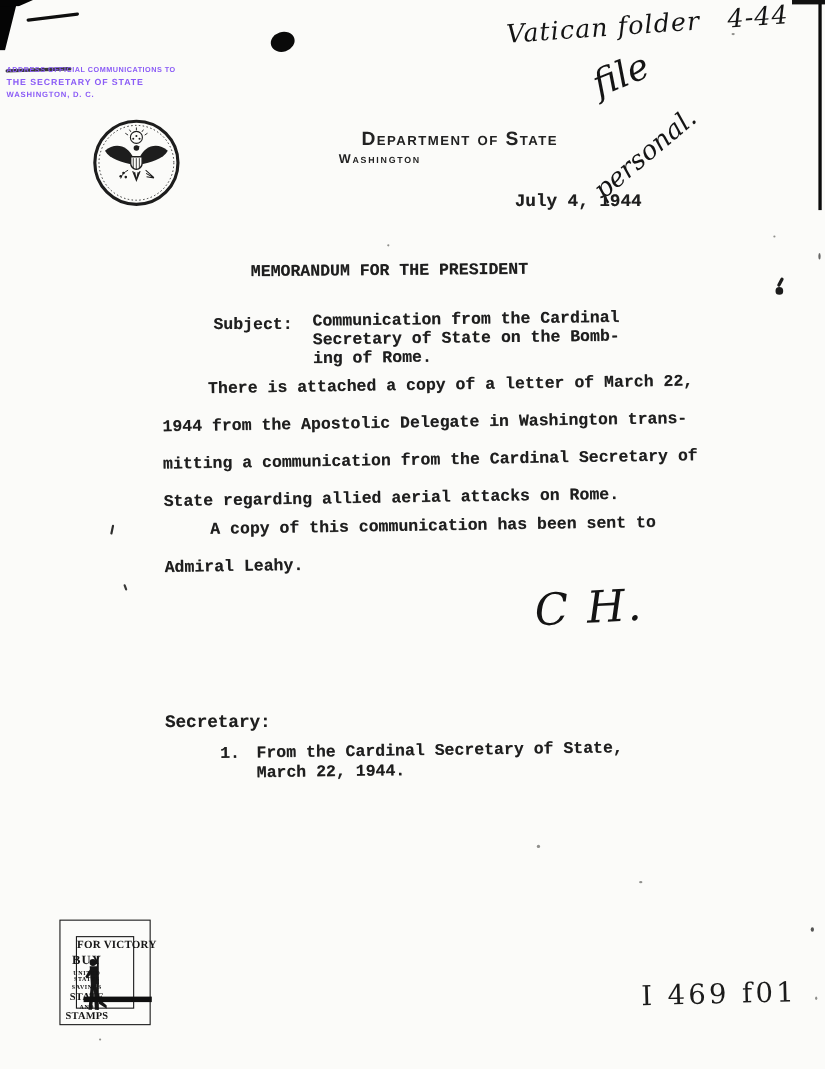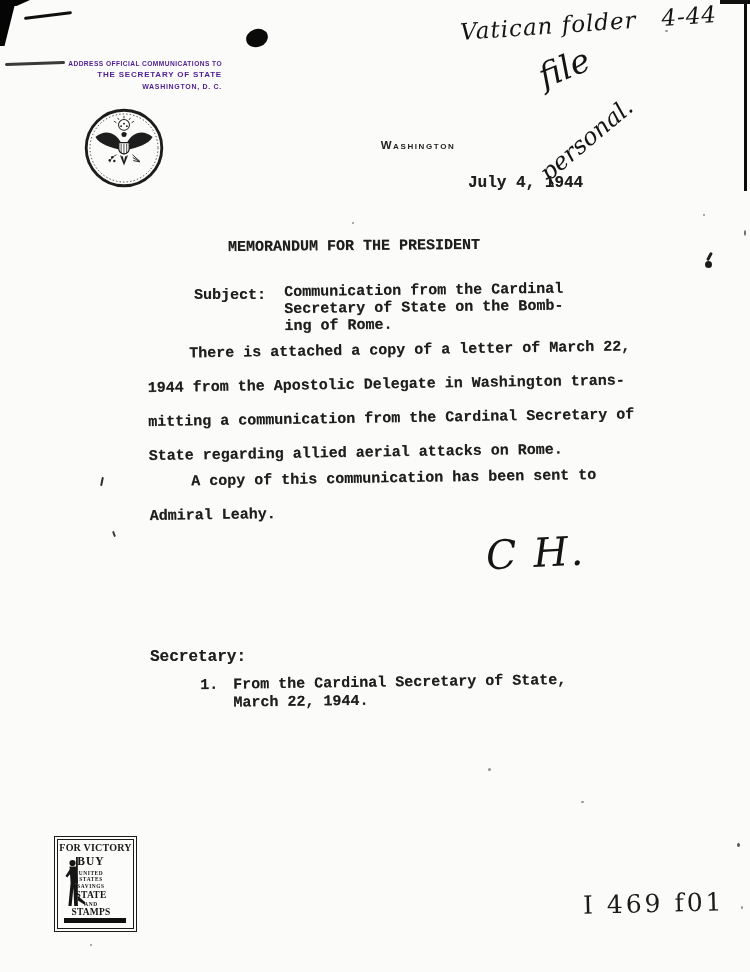--- a/index.html
+++ b/index.html
@@ -17,48 +17,48 @@
   }
   
   .hw{
     position:absolute;font-family:"DejaVu Serif",serif;font-style:italic;
     color:#141414;white-space:pre;
   }
   .hw-print{
     position:absolute;font-family:"DejaVu Serif",serif;color:#1b1b1b;white-space:pre;
   }
   
-  .addr{position:absolute;left:6px;top:58px;width:216px;text-align:right;
-        font-family:"Liberation Sans",sans-serif;font-weight:700;color:#4c1d95;}
+  .addr{position:absolute;left:6px;top:58px;width:216px;text-align:left;
+        font-family:"Liberation Sans",sans-serif;font-weight:700;color:#8b5cf6;}
   .addr .l1{font-size:6.6px;letter-spacing:.45px;line-height:11px;}
   .addr .l2{font-size:8px;letter-spacing:.8px;line-height:12px;}
   .addr .l3{font-size:7px;letter-spacing:.7px;line-height:12px;}
   .addr-dash{position:absolute;left:5px;top:62px;width:60px;height:3px;background:#3a3a3a;
              border-radius:2px;transform:rotate(-2deg);}
   .dept{position:absolute;left:308px;top:116px;width:220px;text-align:center;
         font-variant:small-caps;font-weight:600;font-size:17.5px;letter-spacing:1.3px;color:#222;}
-  .city{position:absolute;left:308px;top:139px;width:220px;text-align:center;
+  .city{position:absolute;left:308px;top:139px;width:220px;text-align:left;
         font-variant:small-caps;font-weight:600;font-size:11.5px;letter-spacing:1.6px;color:#222;}
   .seal{position:absolute;left:82px;top:106px;width:84px;height:84px;}
   
   .corner-wedge{position:absolute;left:0;top:0;width:16px;height:46px;background:#050505;
                 clip-path:polygon(0 0,100% 0,28% 100%,0 100%);}
   .corner-bar{position:absolute;left:0;top:0;width:30px;height:6px;background:#050505;
               clip-path:polygon(0 0,100% 0,55% 100%,0 100%);}
   .pen-dash{position:absolute;left:24px;top:14px;width:48px;height:3.4px;background:#0e0e0e;
             border-radius:3px;transform:rotate(-7deg);}
   .punch-dot{position:absolute;left:246px;top:29px;width:22px;height:18px;background:#0a0a0a;
              border-radius:50%;transform:rotate(-18deg);}
   .edge-line{position:absolute;left:744px;top:0;width:3px;height:191px;background:#0b0b0b;}
   .edge-top{position:absolute;left:720px;top:0;width:30px;height:4px;background:#111;}
   .speck{position:absolute;border-radius:50%;background:#8f8f8c;}
   .mark{position:absolute;background:#1c1c1c;border-radius:2px;}
   
   .stamp{position:absolute;left:54px;top:836px;width:83px;height:96px;
-         border:1.6px solid #1a1a1a;padding:2px;box-sizing:border-box;background:#fcfcfa;}
+         border:1.6px solid #1a1a1a;padding:14px;box-sizing:border-box;background:#fcfcfa;}
   .stamp-inner{border:1px solid #1a1a1a;width:100%;height:100%;position:relative;
                box-sizing:border-box;text-align:center;font-family:"Liberation Serif",serif;
                font-weight:700;color:#151515;}
   .stamp-head{font-size:10px;letter-spacing:.2px;margin-top:2px;white-space:nowrap;}
   .stamp-fig{position:absolute;left:3px;top:15px;width:30px;height:62px;}
   .stamp-col{position:absolute;right:20px;top:16px;width:44px;line-height:1;}
   .stamp-buy{font-size:11.5px;letter-spacing:1px;margin-bottom:2px;}
   .stamp-sm{font-size:5.4px;letter-spacing:.6px;line-height:6.5px;}
   .stamp-bonds{font-size:9.5px;margin-top:2px;letter-spacing:.3px;}
   .stamp-and{font-size:5.4px;letter-spacing:.6px;margin-top:1px;}
@@ -108,20 +108,21 @@
     <path d="M46 59 L50 69 L54 59 M48 60 L50 69 M52 60 L50 69" stroke="#1d1d1d" stroke-width="1.3" fill="none"></path>
 
     <circle cx="36" cy="61" r="1.4" fill="#1d1d1d"></circle>
     <circle cx="33" cy="64.5" r="1.4" fill="#1d1d1d"></circle>
     <circle cx="38.5" cy="65.5" r="1.4" fill="#1d1d1d"></circle>
     <path d="M41 58 C37 60 34 63 33 67" stroke="#1d1d1d" stroke-width="1" fill="none"></path>
 
     <path d="M60 58 l9 8 M60.5 61.5 l8 4.5 M61 65 l8 1.5" stroke="#1d1d1d" stroke-width="1.1" fill="none"></path>
   </svg>
 
+  <div class="dept">Department of State</div>
   <div class="city">Washington</div>
 
   <div class="hw" style="left:540px;top:58px;font-size:33px;transform:rotate(-22deg);transform-origin:left center;">file</div>
   <div class="hw" style="left:543px;top:162px;font-size:24px;transform:rotate(-40deg);transform-origin:left center;">personal.</div>
 
   <div class="tw" style="left:468px;top:175px;font-size:16px;">July 4, 1944</div>
 
   <div class="tw" style="left:228px;top:239px;transform:rotate(-0.5deg);transform-origin:left center;">MEMORANDUM FOR THE PRESIDENT</div>
 
   <div class="tw" style="left:194px;top:287px;text-align:center;">Subject:</div>

